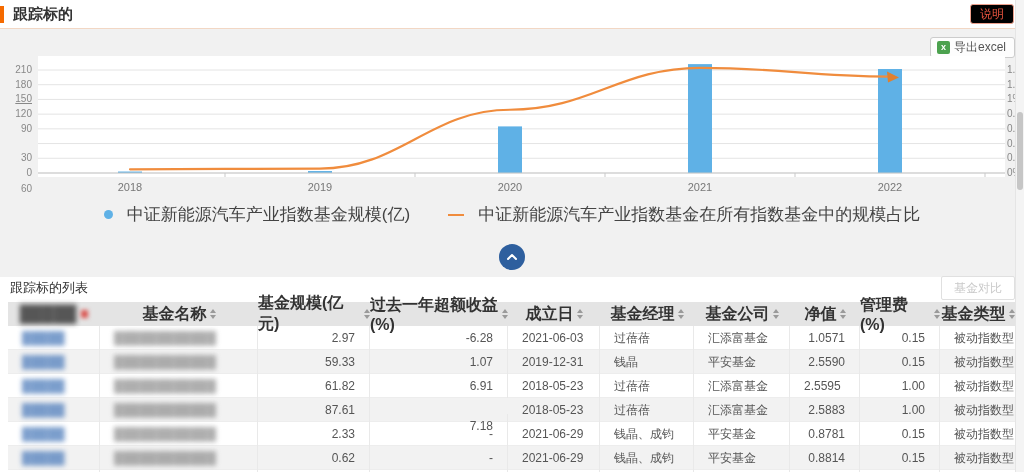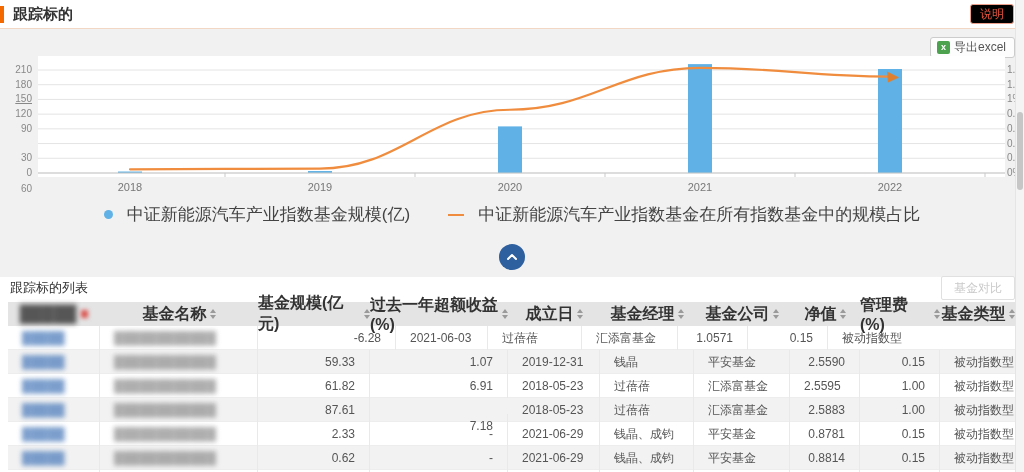--- a/index.html
+++ b/index.html
@@ -202,20 +202,21 @@
         <span class="sort">
           <i class="up"></i>
           <i class="dn"></i>
         </span>
       </div>
     </div>
   <div id="tbody">
       <div class="tr">
         <div class="td" style="width: 92px; text-align: left;"><span class="masked code-link">█████</span></div>
         <div class="td" style="width: 158px; text-align: left;"><span class="masked name-text">████████████</span></div>
+        <div class="td" style="width: 112px; text-align: right;"><span>2.97</span></div>
         <div class="td" style="width: 138px; text-align: right;"><span>-6.28</span></div>
         <div class="td" style="width: 92px; text-align: left;"><span>2021-06-03</span></div>
         <div class="td" style="width: 94px; text-align: left;"><span>过蓓蓓</span></div>
         <div class="td" style="width: 96px; text-align: left;"><span>汇添富基金</span></div>
         <div class="td" style="width: 70px; text-align: right;"><span>1.0571</span></div>
         <div class="td" style="width: 80px; text-align: right;"><span>0.15</span></div>
         <div class="td" style="width: 76px; text-align: left;"><span>被动指数型</span></div>
       </div>
       <div class="tr alt">
         <div class="td" style="width: 92px; text-align: left;"><span class="masked code-link">█████</span></div>

